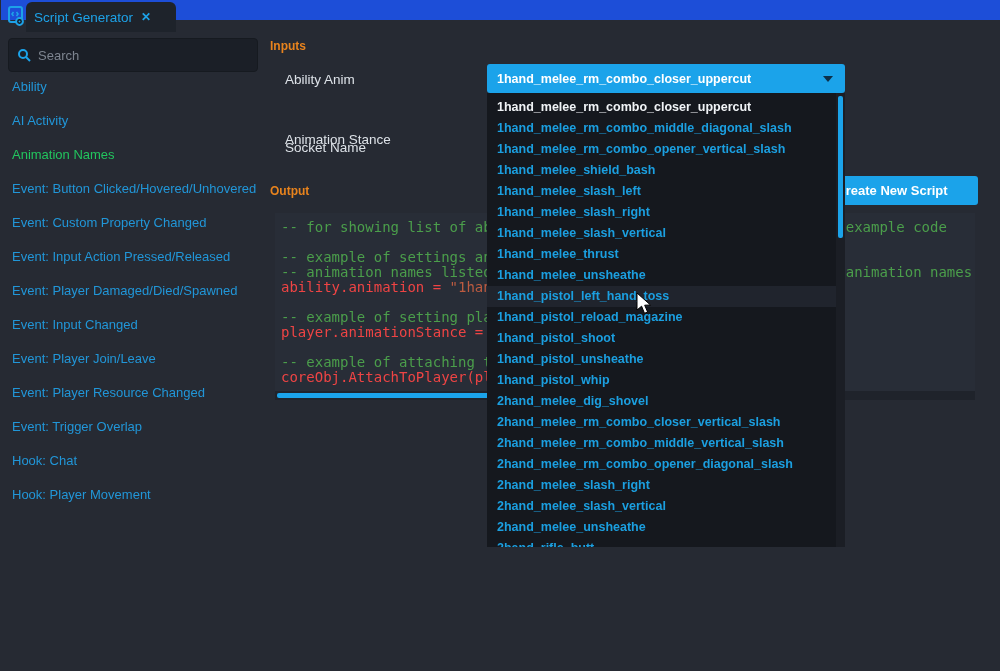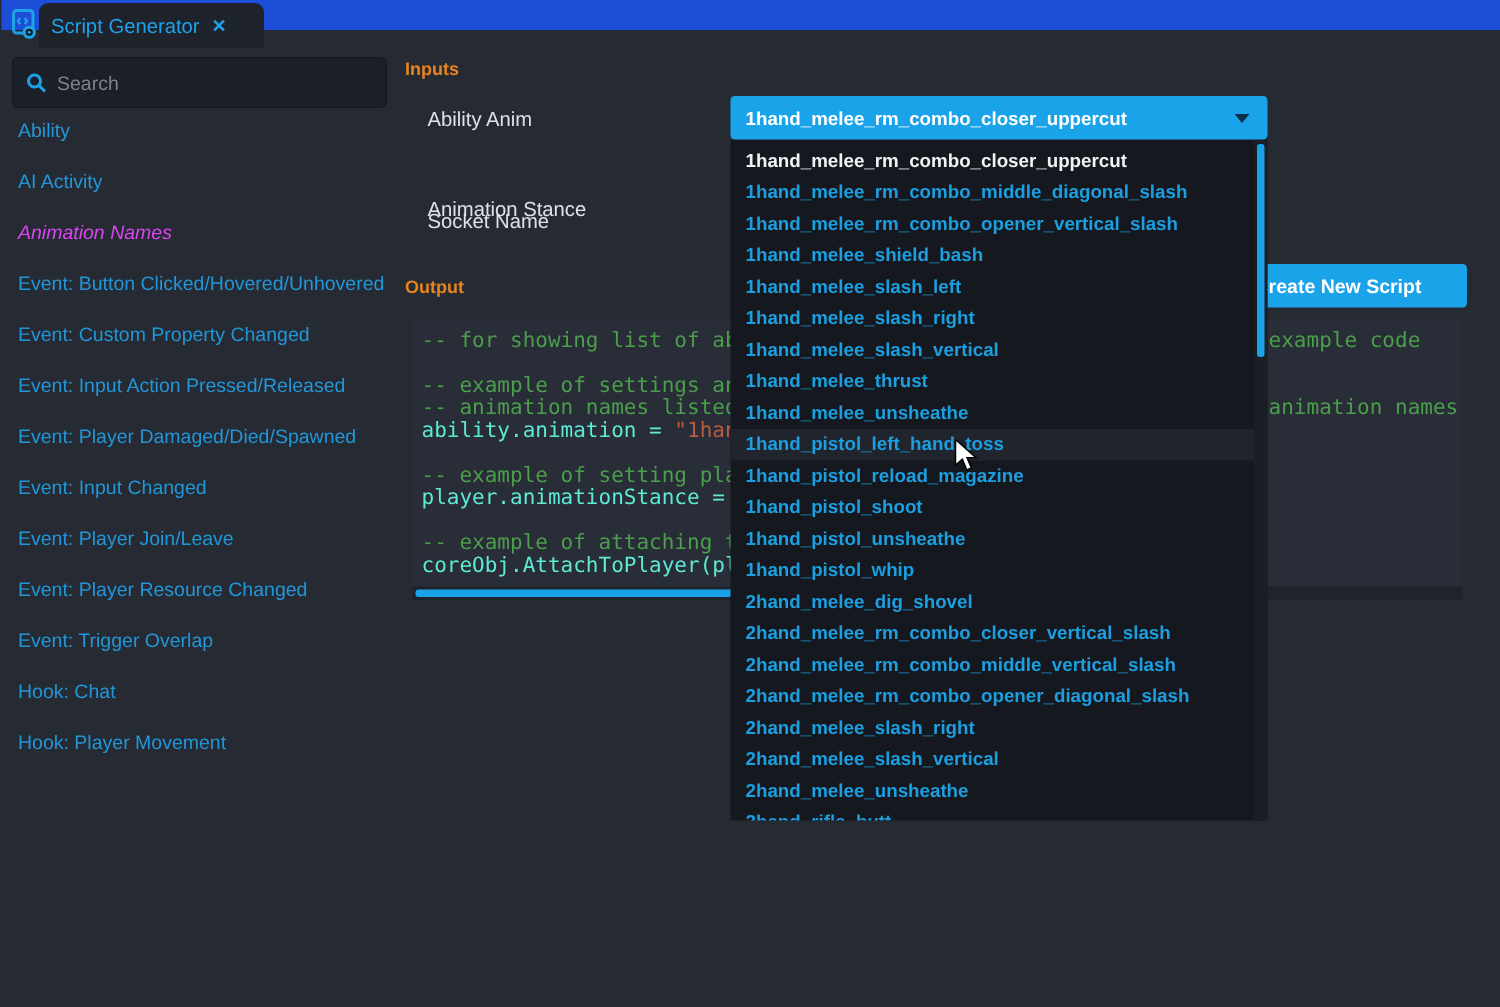--- a/index.html
+++ b/index.html
@@ -26,21 +26,21 @@
     position:absolute; left:8px; top:6px; width:250px; height:26px;
     background:#1b1f27; border:1px solid #161a20; border-radius:4px;
     display:flex; align-items:center; padding:16px 8px; gap:7px;
   }
   .search-placeholder { color:#7d848f; font-size:13px; }
   .nav-list { position:absolute; left:0; top:37px; width:262px; }
   .nav-item {
     height:34px; display:flex; align-items:center; padding-left:12px;
     font-size:13px; color:#2196d8; cursor:pointer; white-space:nowrap;
   }
-  .nav-item.selected { color:#d946ef;font-style:italic; }
+  .nav-item.selected { color:#22c55e; }
   
   .section-header { position:absolute; color:#e8831d; font-size:12px; font-weight:bold; }
   .field-label { position:absolute; left:285px; color:#dde2e8; font-size:13.5px; }
   
   .select-header {
     position:absolute; left:487px; top:64px; width:358px; height:29px;
     background:#1ba3ea; border-radius:3px; z-index:11;
     display:flex; align-items:center; padding:0 12px 0 10px;
   }
   .select-value { color:#ffffff; font-size:12.5px; font-weight:bold; flex:1; white-space:nowrap; overflow:hidden; }
@@ -66,21 +66,21 @@
   
   .code-box {
     position:absolute; left:275px; top:213px; width:700px; height:178px;
     background:#282d37; padding:7px 6px; overflow:hidden; z-index:1;
   }
   .code-line {
     font-family:"DejaVu Sans Mono", monospace; font-size:14px; line-height:15px;
     white-space:pre; color:#c2c8d2;
   }
   .code-line .c { color:#4b9e4b; }
-  .code-line .p { color:#5eead4;margin-top:12px; }
+  .code-line .p { color:#ef4444;margin-top:12px; }
   .code-line .s { color:#bd5b40; }
   .hscroll-track { position:absolute; left:275px; top:391px; width:700px; height:9px; background:#1f232b; z-index:1; }
   .hscroll-thumb { position:absolute; left:2px; top:2px; width:378px; height:5px; background:#1ba3ea; border-radius:2px; }
   .create-btn {
     position:absolute; left:806px; top:176px; width:172px; height:29px;
     background:#1ba3ea; border:none; border-radius:3px; z-index:2;
     color:#ffffff; font-family:"Liberation Sans", sans-serif; font-size:13px; font-weight:bold;
     display:flex; align-items:center; justify-content:center; cursor:pointer;
   }
   

